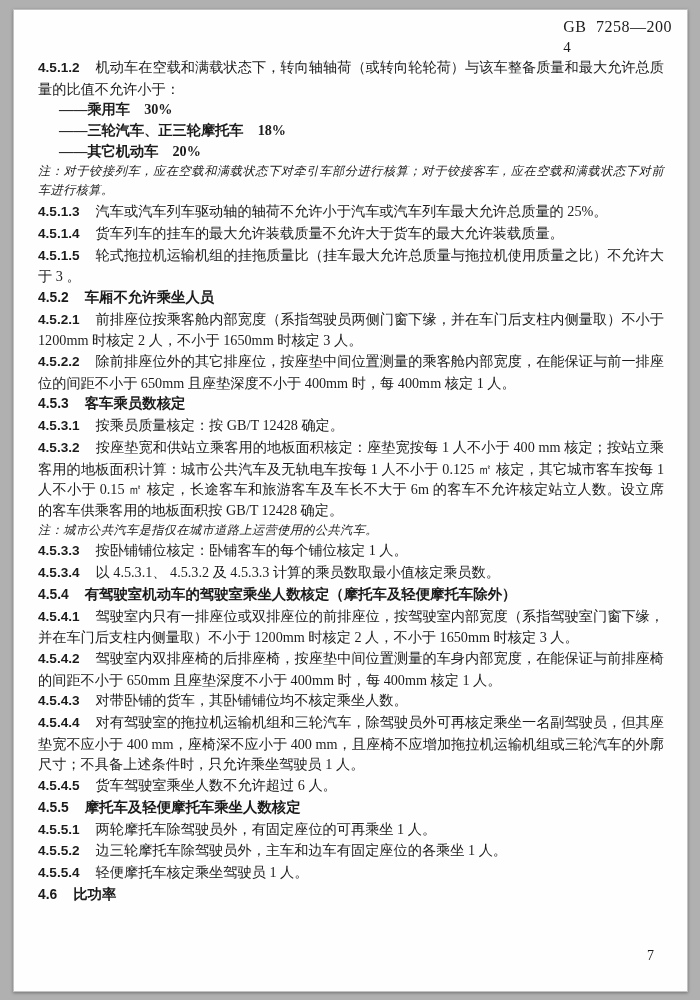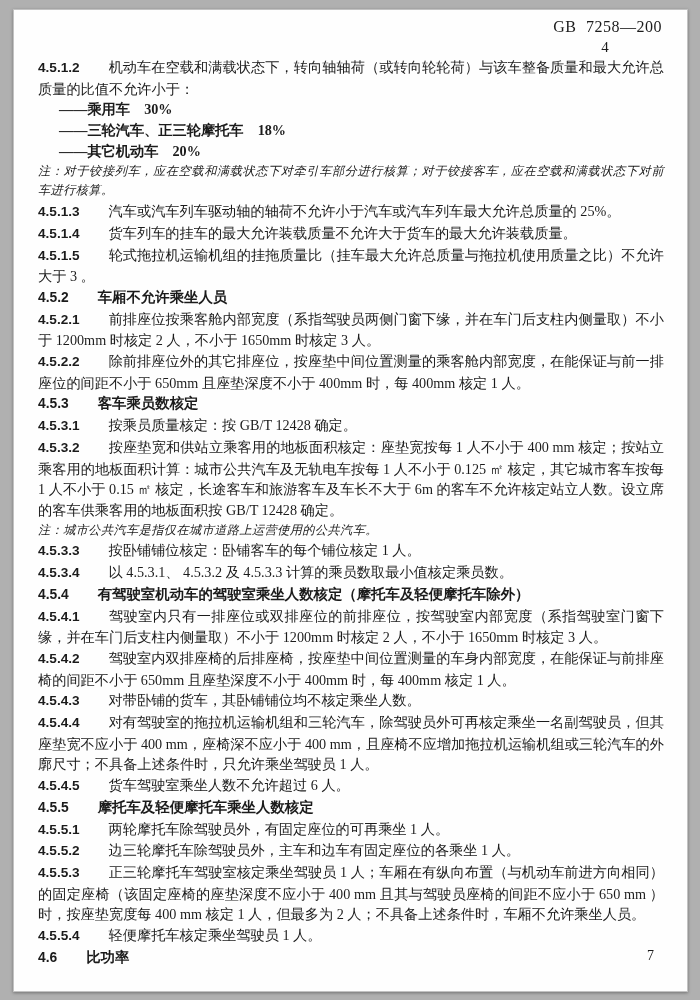--- a/index.html
+++ b/index.html
@@ -9,33 +9,33 @@
     font-family:"Liberation Serif","DejaVu Serif",serif;
     color:#1b1b1b;
   }
   .scan-mat{position:absolute;inset:0;background:#b0b0b0;}
   .page{
     position:absolute;left:13px;top:9px;width:673px;height:981px;
     background:#fefefe;border:1px solid #c2c2c2;
     box-shadow:0 1px 3px rgba(0,0,0,.35);
   }
   .header{
-    position:absolute;top:16px;right:38px;text-align:center;
+    position:absolute;top:16px;right:28px;text-align:left;
     font-size:16px;line-height:21px;letter-spacing:.5px;
   }
   .header .code{word-spacing:5px;}
   .header .code-wrap{font-size:15px;padding-right:5px;}
   .content{
     position:absolute;left:38px;top:57px;width:626px;
     font-size:14.2px;line-height:20.7px;text-align:justify;
   }
   p.para{margin:0;padding:0;}
   .num{
     font-family:"Liberation Sans","DejaVu Sans",sans-serif;
-    font-weight:700;font-size:13.6px;margin-right:29px;white-space:nowrap;
+    font-weight:700;font-size:13.6px;margin-right:16px;white-space:nowrap;
   }
   p.heading{
     font-family:"Liberation Sans","DejaVu Sans",sans-serif;
     font-weight:700;font-size:14.4px;
   }
   p.heading .num{font-size:13.8px;}
   p.dash{padding-left:21px;font-weight:bold;}
   p.note{
     font-size:12.2px;line-height:19.8px;font-style:italic;letter-spacing:.4px;
   }
@@ -74,18 +74,17 @@
     <p class="para clause"><span class="num">4.5.3.4</span><span class="txt">以 4.5.3.1、 4.5.3.2 及 4.5.3.3 计算的乘员数取最小值核定乘员数。</span></p>
     <p class="para heading"><span class="num">4.5.4</span><span class="txt">有驾驶室机动车的驾驶室乘坐人数核定（摩托车及轻便摩托车除外）</span></p>
     <p class="para clause"><span class="num">4.5.4.1</span><span class="txt">驾驶室内只有一排座位或双排座位的前排座位，按驾驶室内部宽度（系指驾驶室门窗下缘，并在车门后支柱内侧量取）不小于 1200mm 时核定 2 人，不小于 1650mm 时核定 3 人。</span></p>
     <p class="para clause"><span class="num">4.5.4.2</span><span class="txt">驾驶室内双排座椅的后排座椅，按座垫中间位置测量的车身内部宽度，在能保证与前排座椅的间距不小于 650mm 且座垫深度不小于 400mm 时，每 400mm 核定 1 人。</span></p>
     <p class="para clause"><span class="num">4.5.4.3</span><span class="txt">对带卧铺的货车，其卧铺铺位均不核定乘坐人数。</span></p>
     <p class="para clause"><span class="num">4.5.4.4</span><span class="txt">对有驾驶室的拖拉机运输机组和三轮汽车，除驾驶员外可再核定乘坐一名副驾驶员，但其座垫宽不应小于 400 mm，座椅深不应小于 400 mm，且座椅不应增加拖拉机运输机组或三轮汽车的外廓尺寸；不具备上述条件时，只允许乘坐驾驶员 1 人。</span></p>
     <p class="para clause"><span class="num">4.5.4.5</span><span class="txt">货车驾驶室乘坐人数不允许超过 6 人。</span></p>
     <p class="para heading"><span class="num">4.5.5</span><span class="txt">摩托车及轻便摩托车乘坐人数核定</span></p>
     <p class="para clause"><span class="num">4.5.5.1</span><span class="txt">两轮摩托车除驾驶员外，有固定座位的可再乘坐 1 人。</span></p>
     <p class="para clause"><span class="num">4.5.5.2</span><span class="txt">边三轮摩托车除驾驶员外，主车和边车有固定座位的各乘坐 1 人。</span></p>
-    <p class="para clause"><span class="num">4.5.5.3</span><span class="txt">正三轮摩托车驾驶室核定乘坐驾驶员 1 人；车厢在有纵向布置（与机动车前进方向相同）的固定座椅（该固定座椅的座垫深度不应小于 400 mm 且其与驾驶员座椅的间距不应小于 650 mm ）时，按座垫宽度每 400 mm 核定 1 人，但最多为 2 人；不具备上述条件时，车厢不允许乘坐人员。</span></p>
     <p class="para clause"><span class="num">4.5.5.4</span><span class="txt">轻便摩托车核定乘坐驾驶员 1 人。</span></p>
     <p class="para heading"><span class="num">4.6</span><span class="txt">比功率</span></p>
   </div>
 
 <div class="footer">7</div>
 
 </body></html>

